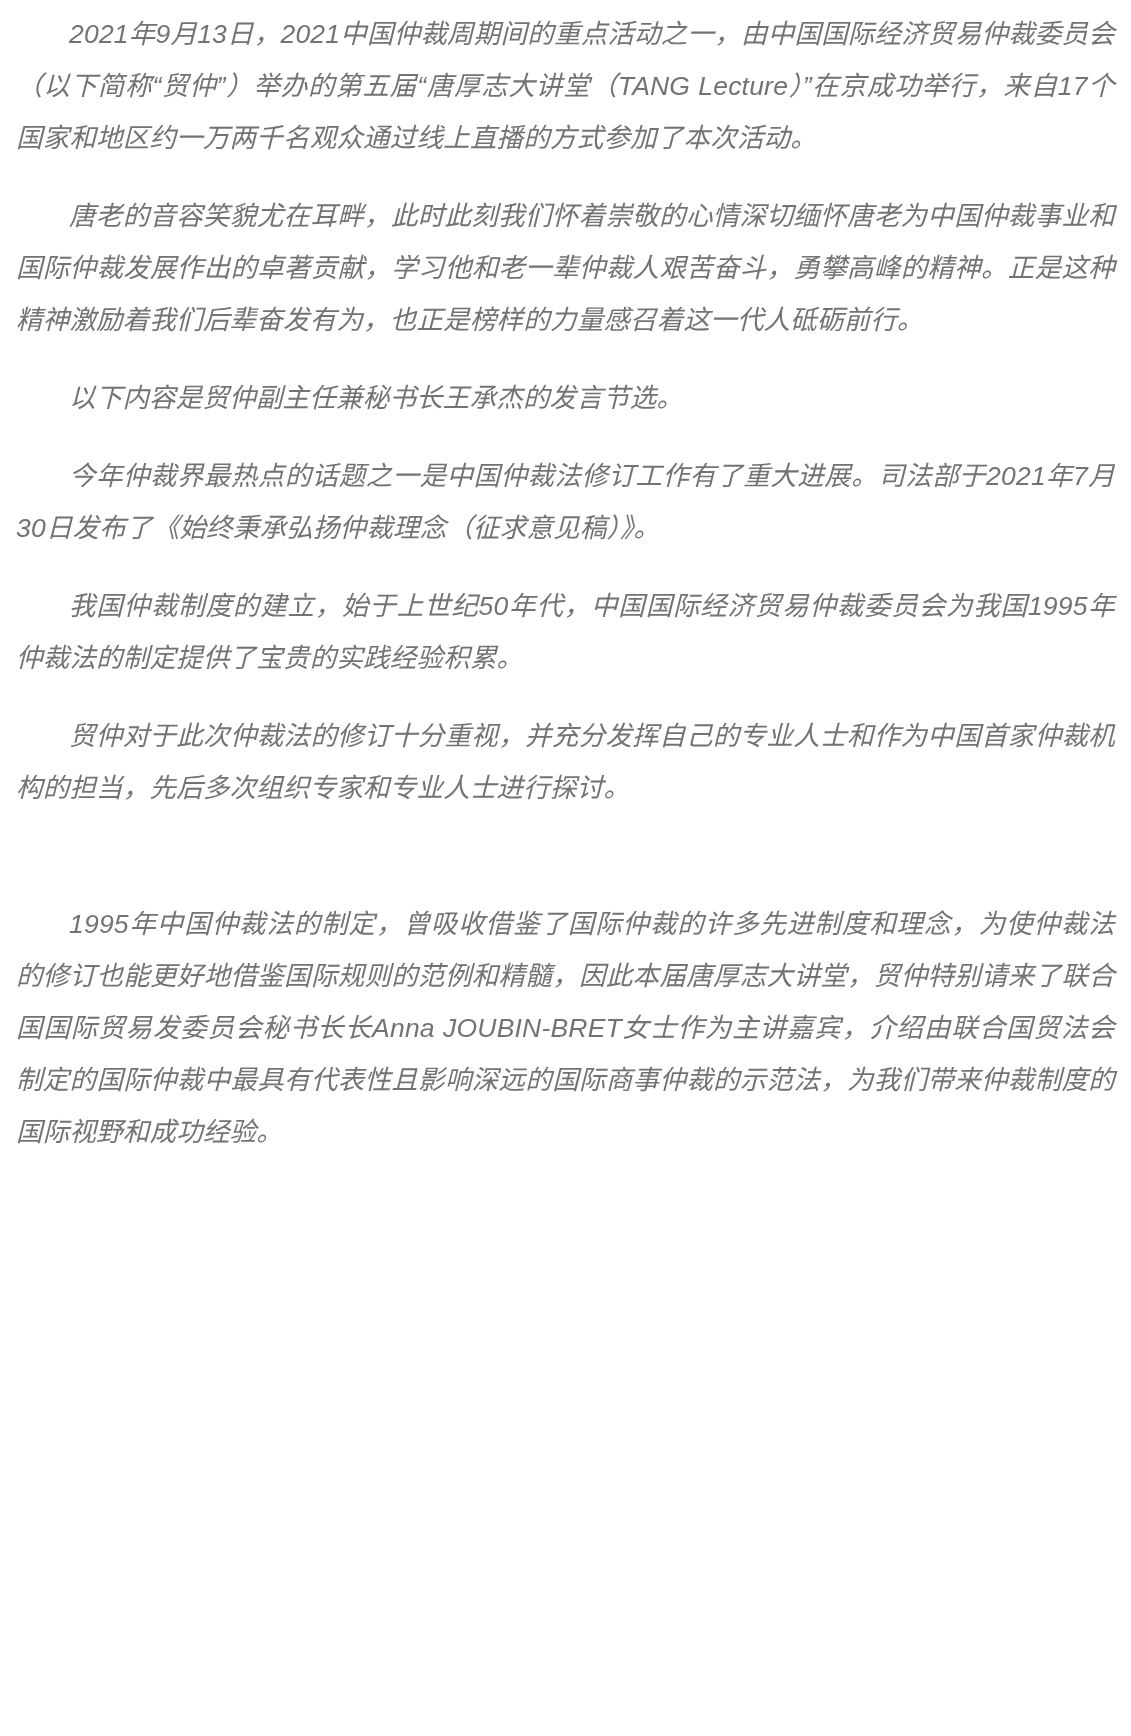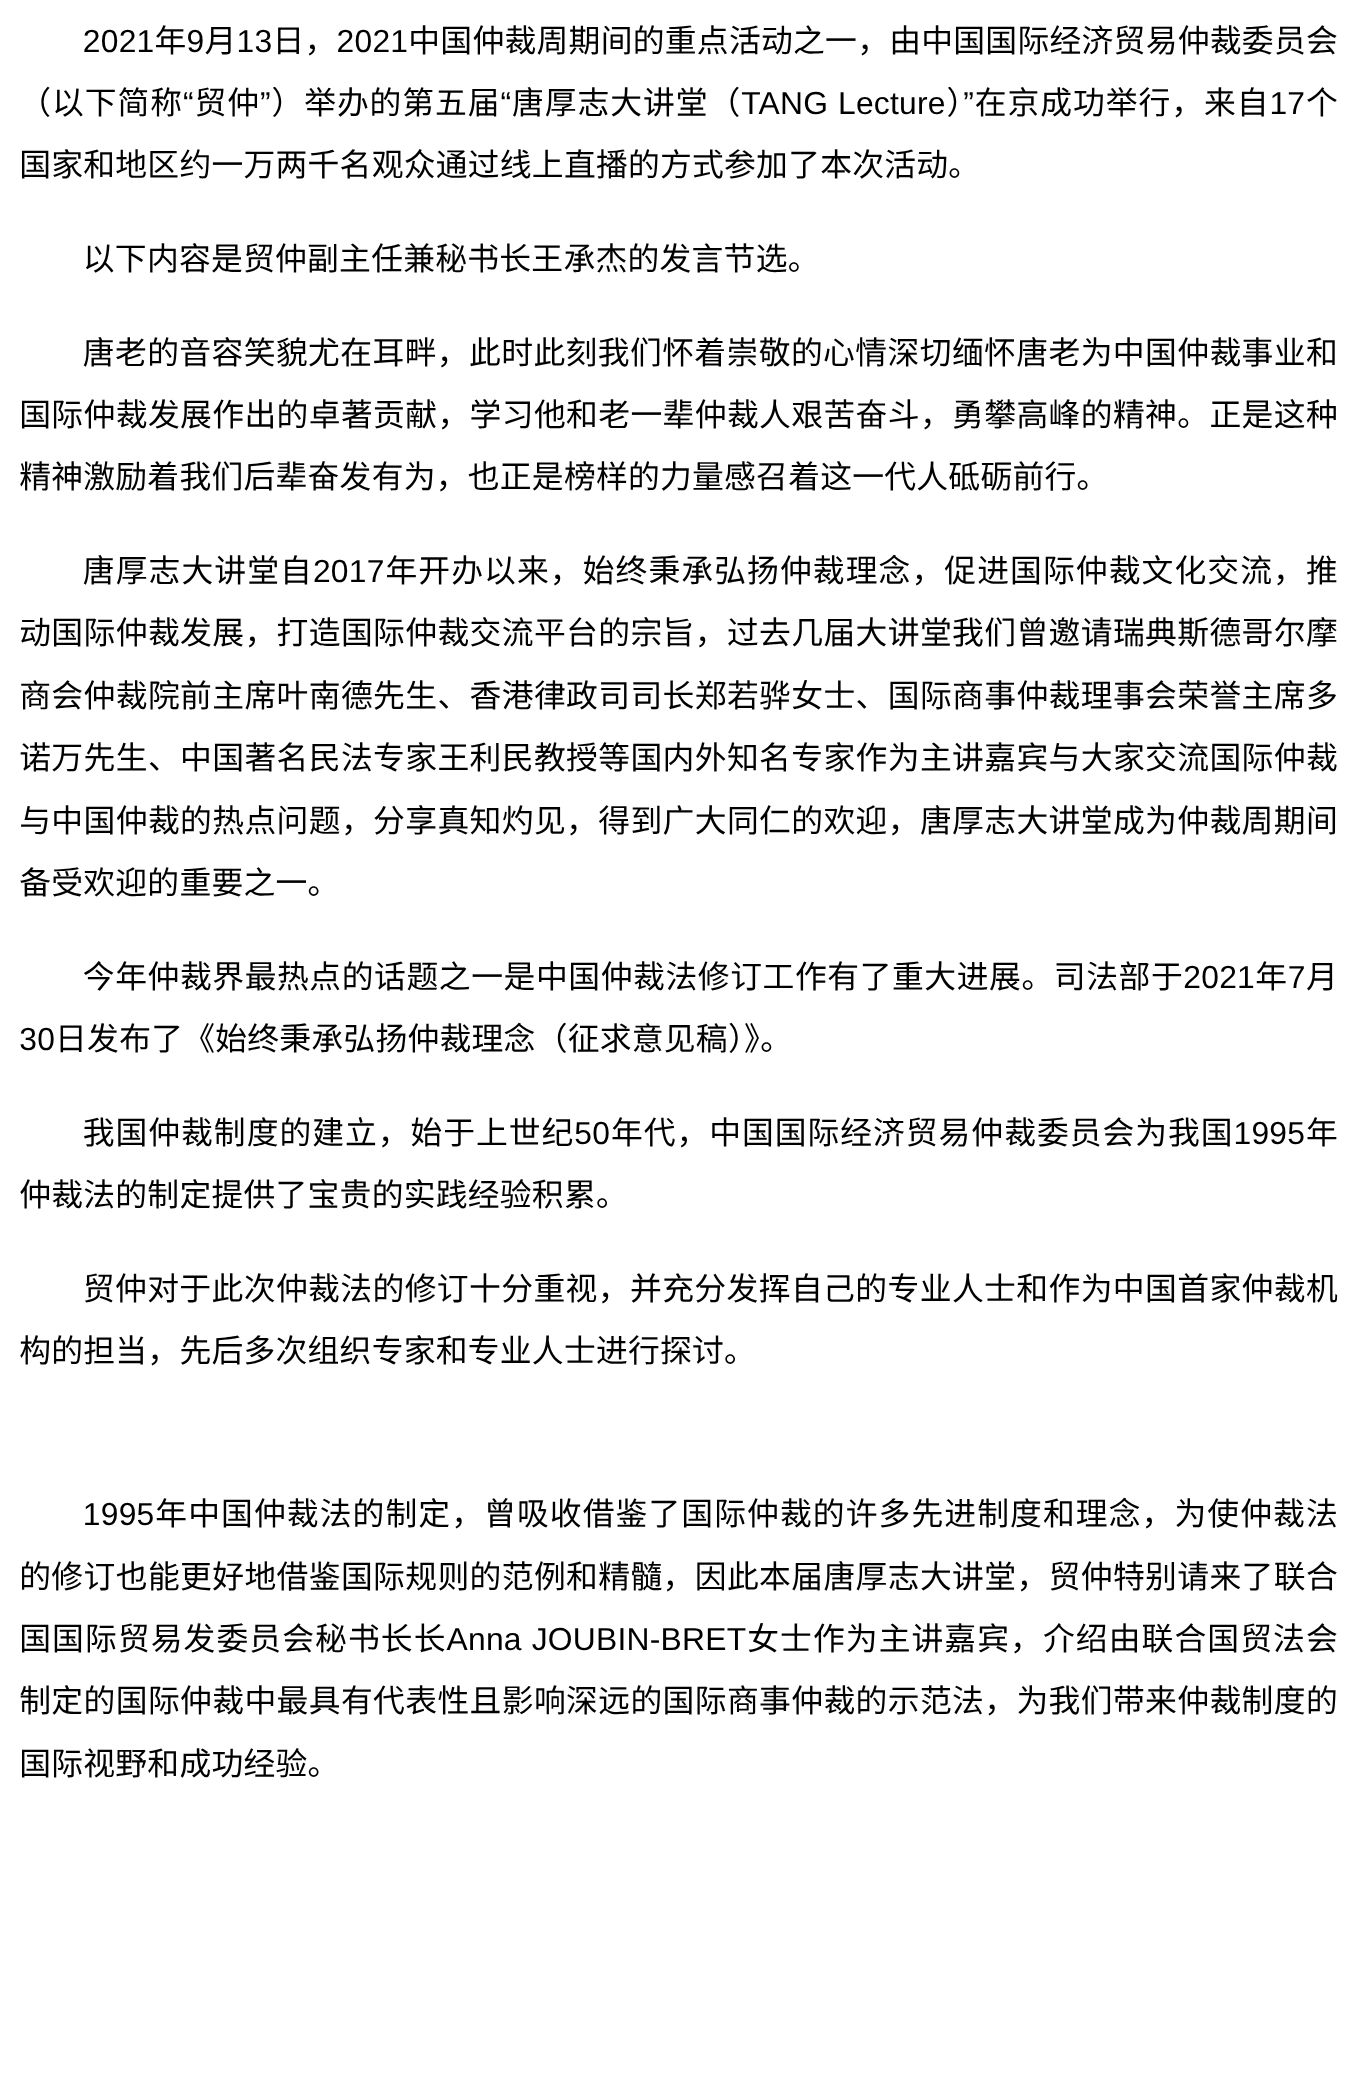--- a/index.html
+++ b/index.html
@@ -23,42 +23,42 @@
     position: relative;
   }
   .para {
     margin: 0 0 26px 0;
     font-size: 26.5px;
     line-height: 52px;
     letter-spacing: 0.2px;
     text-indent: 2em;
     text-align: justify;
     text-justify: inter-ideograph;
-    color: #000000;
+    color: #737373;
     word-break: break-word;
+    font-style: italic;
   }
   .para:last-of-type {
     margin-bottom: 0;
   }
   .spacer-gap {
     height: 58px;
   }
 </style>
 </head>
 <body>
 
 <div class="article">
 
   <p class="para">2021年9月13日，2021中国仲裁周期间的重点活动之一，由中国国际经济贸易仲裁委员会（以下简称“贸仲”）举办的第五届“唐厚志大讲堂（TANG Lecture）”在京成功举行，来自17个国家和地区约一万两千名观众通过线上直播的方式参加了本次活动。</p>
 
+  <p class="para">唐老的音容笑貌尤在耳畔，此时此刻我们怀着崇敬的心情深切缅怀唐老为中国仲裁事业和国际仲裁发展作出的卓著贡献，学习他和老一辈仲裁人艰苦奋斗，勇攀高峰的精神。正是这种精神激励着我们后辈奋发有为，也正是榜样的力量感召着这一代人砥砺前行。</p>
+
   <p class="para">以下内容是贸仲副主任兼秘书长王承杰的发言节选。</p>
 
-  <p class="para">唐老的音容笑貌尤在耳畔，此时此刻我们怀着崇敬的心情深切缅怀唐老为中国仲裁事业和国际仲裁发展作出的卓著贡献，学习他和老一辈仲裁人艰苦奋斗，勇攀高峰的精神。正是这种精神激励着我们后辈奋发有为，也正是榜样的力量感召着这一代人砥砺前行。</p>
-
-  <p class="para">唐厚志大讲堂自2017年开办以来，始终秉承弘扬仲裁理念，促进国际仲裁文化交流，推动国际仲裁发展，打造国际仲裁交流平台的宗旨，过去几届大讲堂我们曾邀请瑞典斯德哥尔摩商会仲裁院前主席叶南德先生、香港律政司司长郑若骅女士、国际商事仲裁理事会荣誉主席多诺万先生、中国著名民法专家王利民教授等国内外知名专家作为主讲嘉宾与大家交流国际仲裁与中国仲裁的热点问题，分享真知灼见，得到广大同仁的欢迎，唐厚志大讲堂成为仲裁周期间备受欢迎的重要之一。</p>
 
   <p class="para">今年仲裁界最热点的话题之一是中国仲裁法修订工作有了重大进展。司法部于2021年7月30日发布了《始终秉承弘扬仲裁理念（征求意见稿）》。</p>
 
 
   <p class="para">我国仲裁制度的建立，始于上世纪50年代，中国国际经济贸易仲裁委员会为我国1995年仲裁法的制定提供了宝贵的实践经验积累。</p>
 
   <p class="para">贸仲对于此次仲裁法的修订十分重视，并充分发挥自己的专业人士和作为中国首家仲裁机构的担当，先后多次组织专家和专业人士进行探讨。</p>
 
 
   <div class="spacer-gap"></div>

